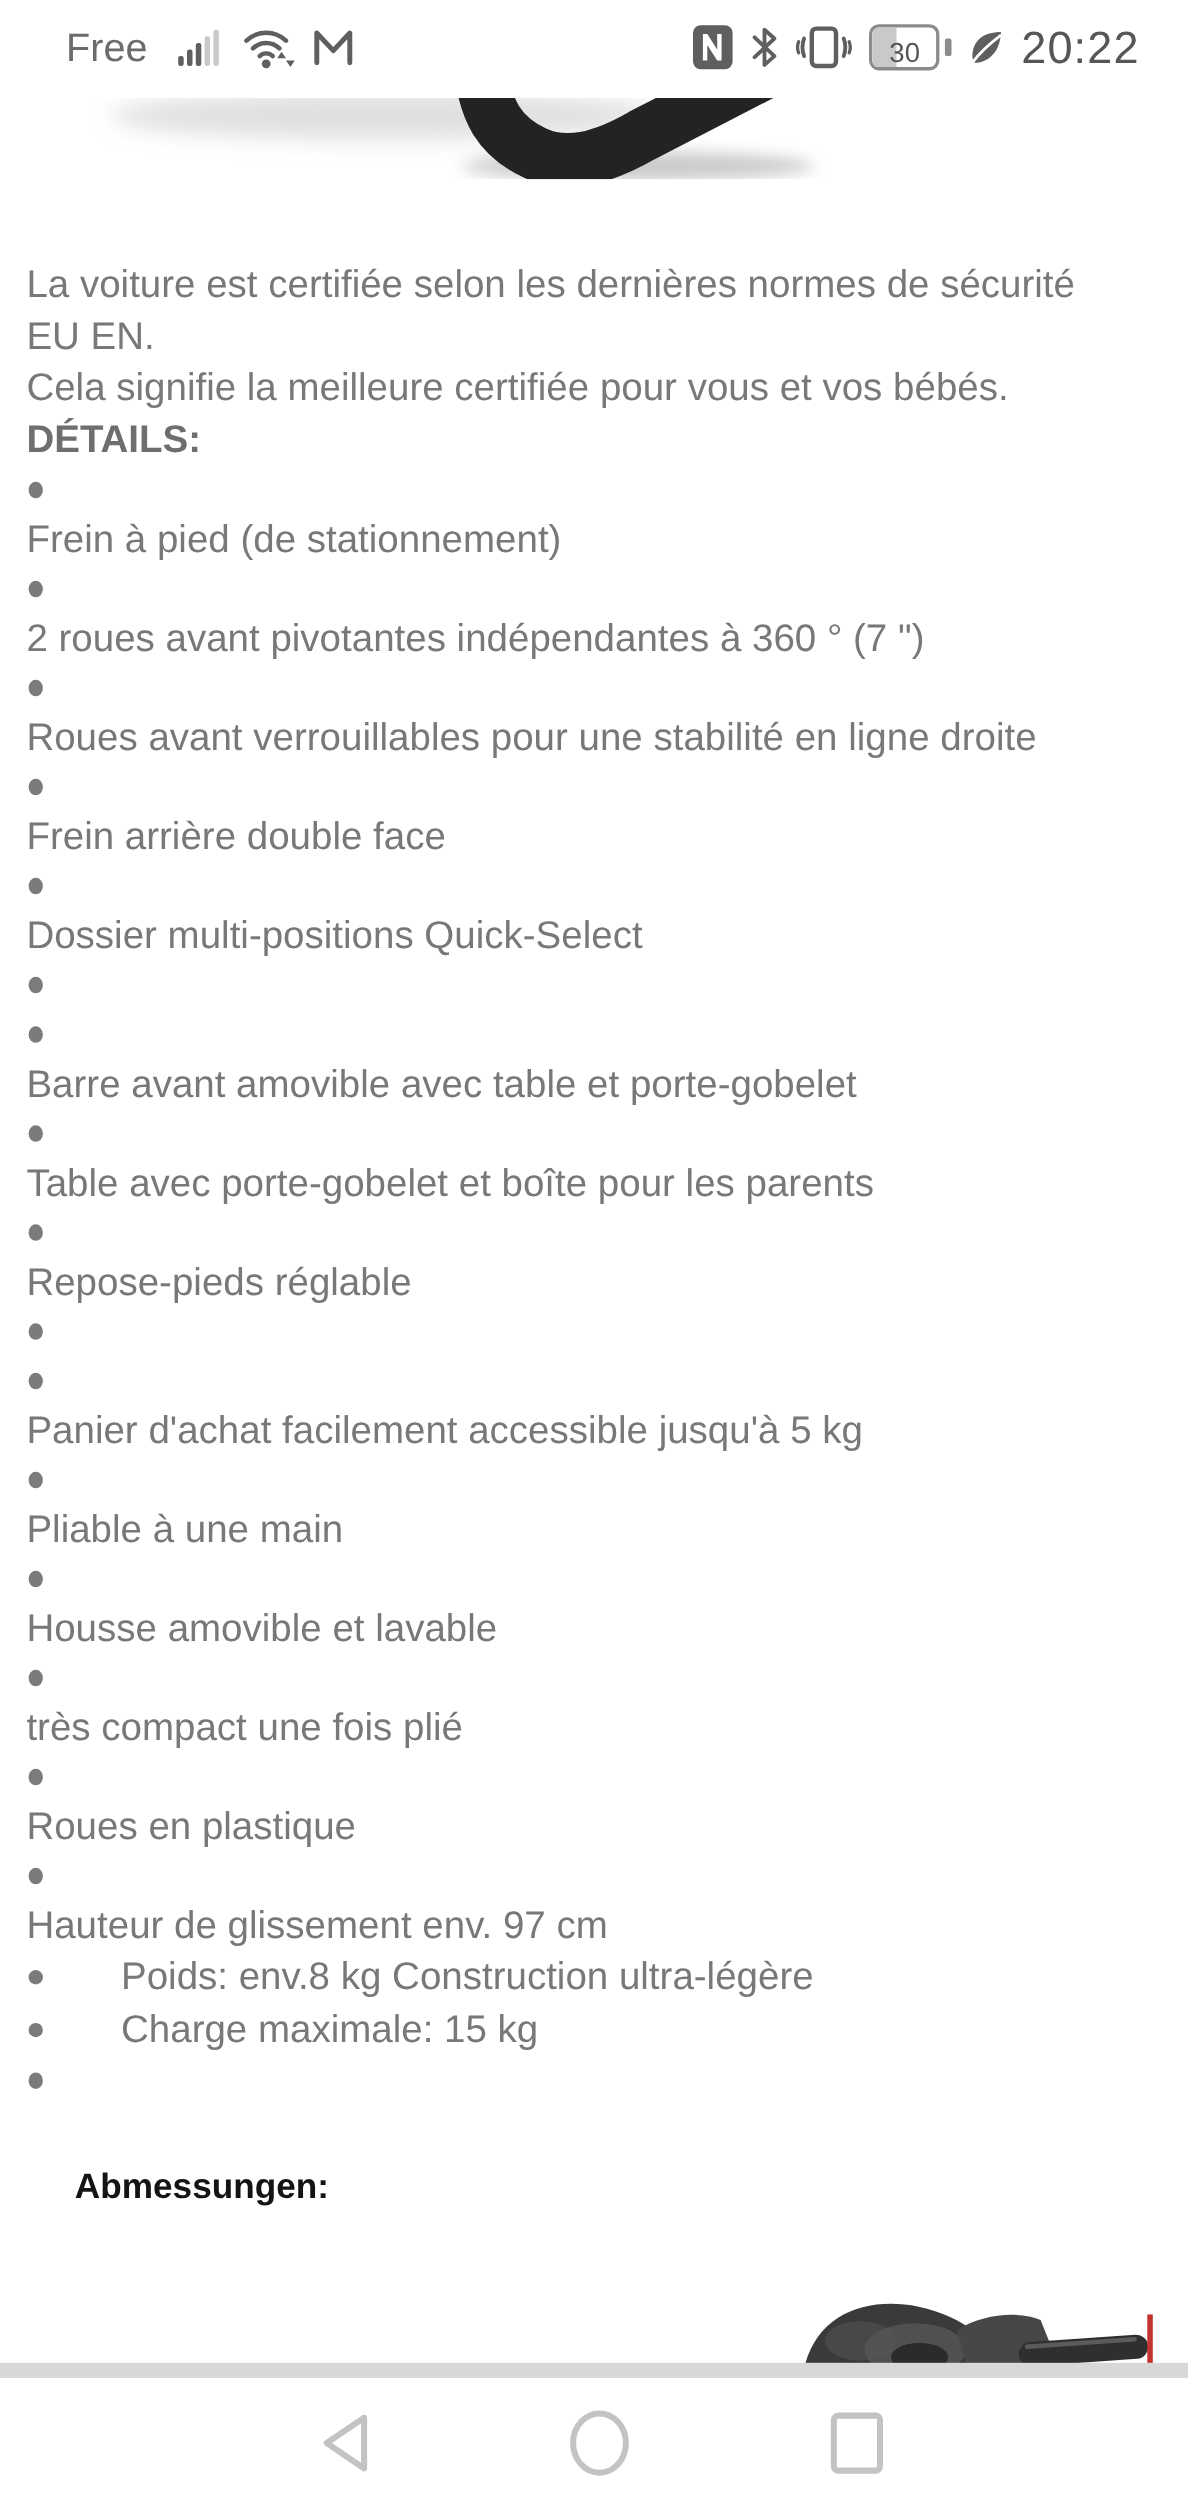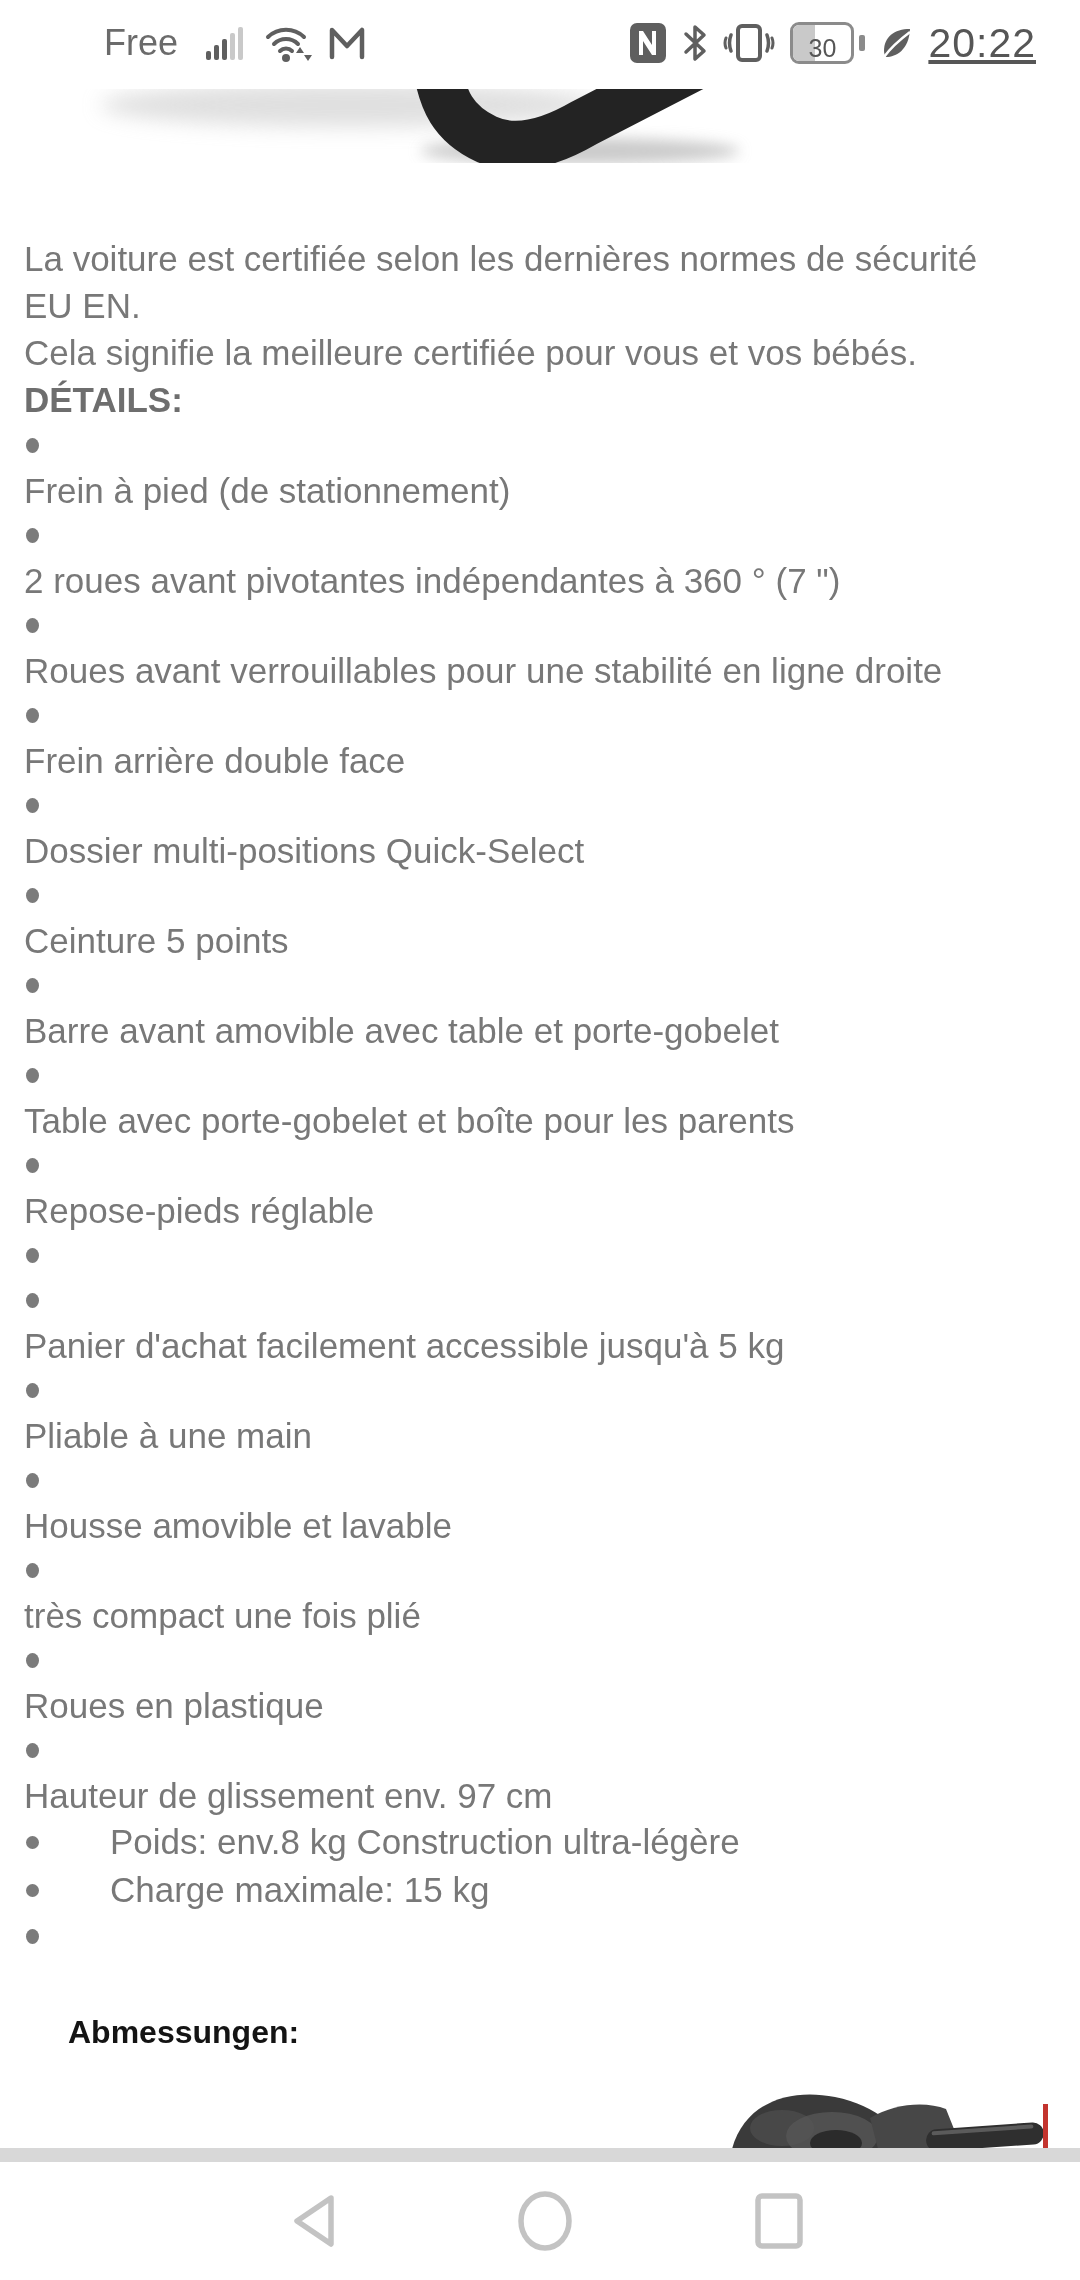--- a/index.html
+++ b/index.html
@@ -1,31 +1,31 @@
 <!DOCTYPE html>
 <html><head>
 <meta charset="utf-8">
 <style>
   html,body{margin:0;padding:0;background:#fff;}
   .screen{position:relative;width:1080px;height:2280px;background:#ffffff;overflow:hidden;
           font-family:"Liberation Sans","DejaVu Sans",sans-serif;}
 
   
   .statusbar{position:absolute;top:0;left:0;right:0;height:82px;display:flex;align-items:center;
-             padding:4px 44px 0 60px;box-sizing:border-box;color:#636363;margin-left:44px;}
+             padding:4px 44px 0 60px;box-sizing:border-box;color:#636363;}
   .carrier{font-size:36px;color:#6b6b6b;margin-right:26px;}
   .sb-ic{display:block;margin-right:16px;}
   .sb-right{margin-left:auto;display:flex;align-items:center;}
   .sb-right .sb-ic{margin-right:0;margin-left:15px;}
   .battery{position:relative;width:58px;height:36px;border:3px solid #8b8b8b;border-radius:9px;
            margin-left:15px;display:flex;align-items:flex-end;justify-content:center;overflow:hidden;}
   .bat-fill{position:absolute;left:0;top:0;bottom:0;width:22px;background:#c9c9c9;}
   .bat-num{position:relative;font-size:25px;color:#565656;line-height:1;}
   .bat-nub{width:6px;height:16px;background:#8b8b8b;border-radius:2px;margin-left:5px;}
-  .time{font-size:41px;color:#565656;margin-left:14px;letter-spacing:1px;text-decoration:underline;}
+  .time{font-size:41px;color:#565656;margin-left:14px;letter-spacing:1px;}
 
   
   .photo-top{position:absolute;top:89px;left:0;width:1080px;height:74px;overflow:hidden;}
 
   
   .content{position:absolute;top:235px;left:24px;right:20px;color:#787878;font-size:35px;}
   .content p{margin:0;line-height:47px;max-width:1000px;}
   .heading-bold{font-weight:bold;color:#6e6e6e;}
   .feat-bullet{height:45px;display:flex;align-items:center;}
   .feat-bullet i{display:block;width:13px;height:15px;border-radius:50%;background:#7b7b7b;margin-left:2px;}
@@ -153,21 +153,20 @@
     <div class="feat">
       <div class="feat-bullet">
           <i></i>
         </div>
       <div class="feat-text">Dossier multi-positions Quick-Select</div>
     </div>
     <div class="feat">
       <div class="feat-bullet">
           <i></i>
         </div>
-      <div class="feat-text">Ceinture 5 points</div>
     </div>
     <div class="feat">
       <div class="feat-bullet">
           <i></i>
         </div>
       <div class="feat-text">Barre avant amovible avec table et porte-gobelet</div>
     </div>
     <div class="feat">
       <div class="feat-bullet">
           <i></i>

